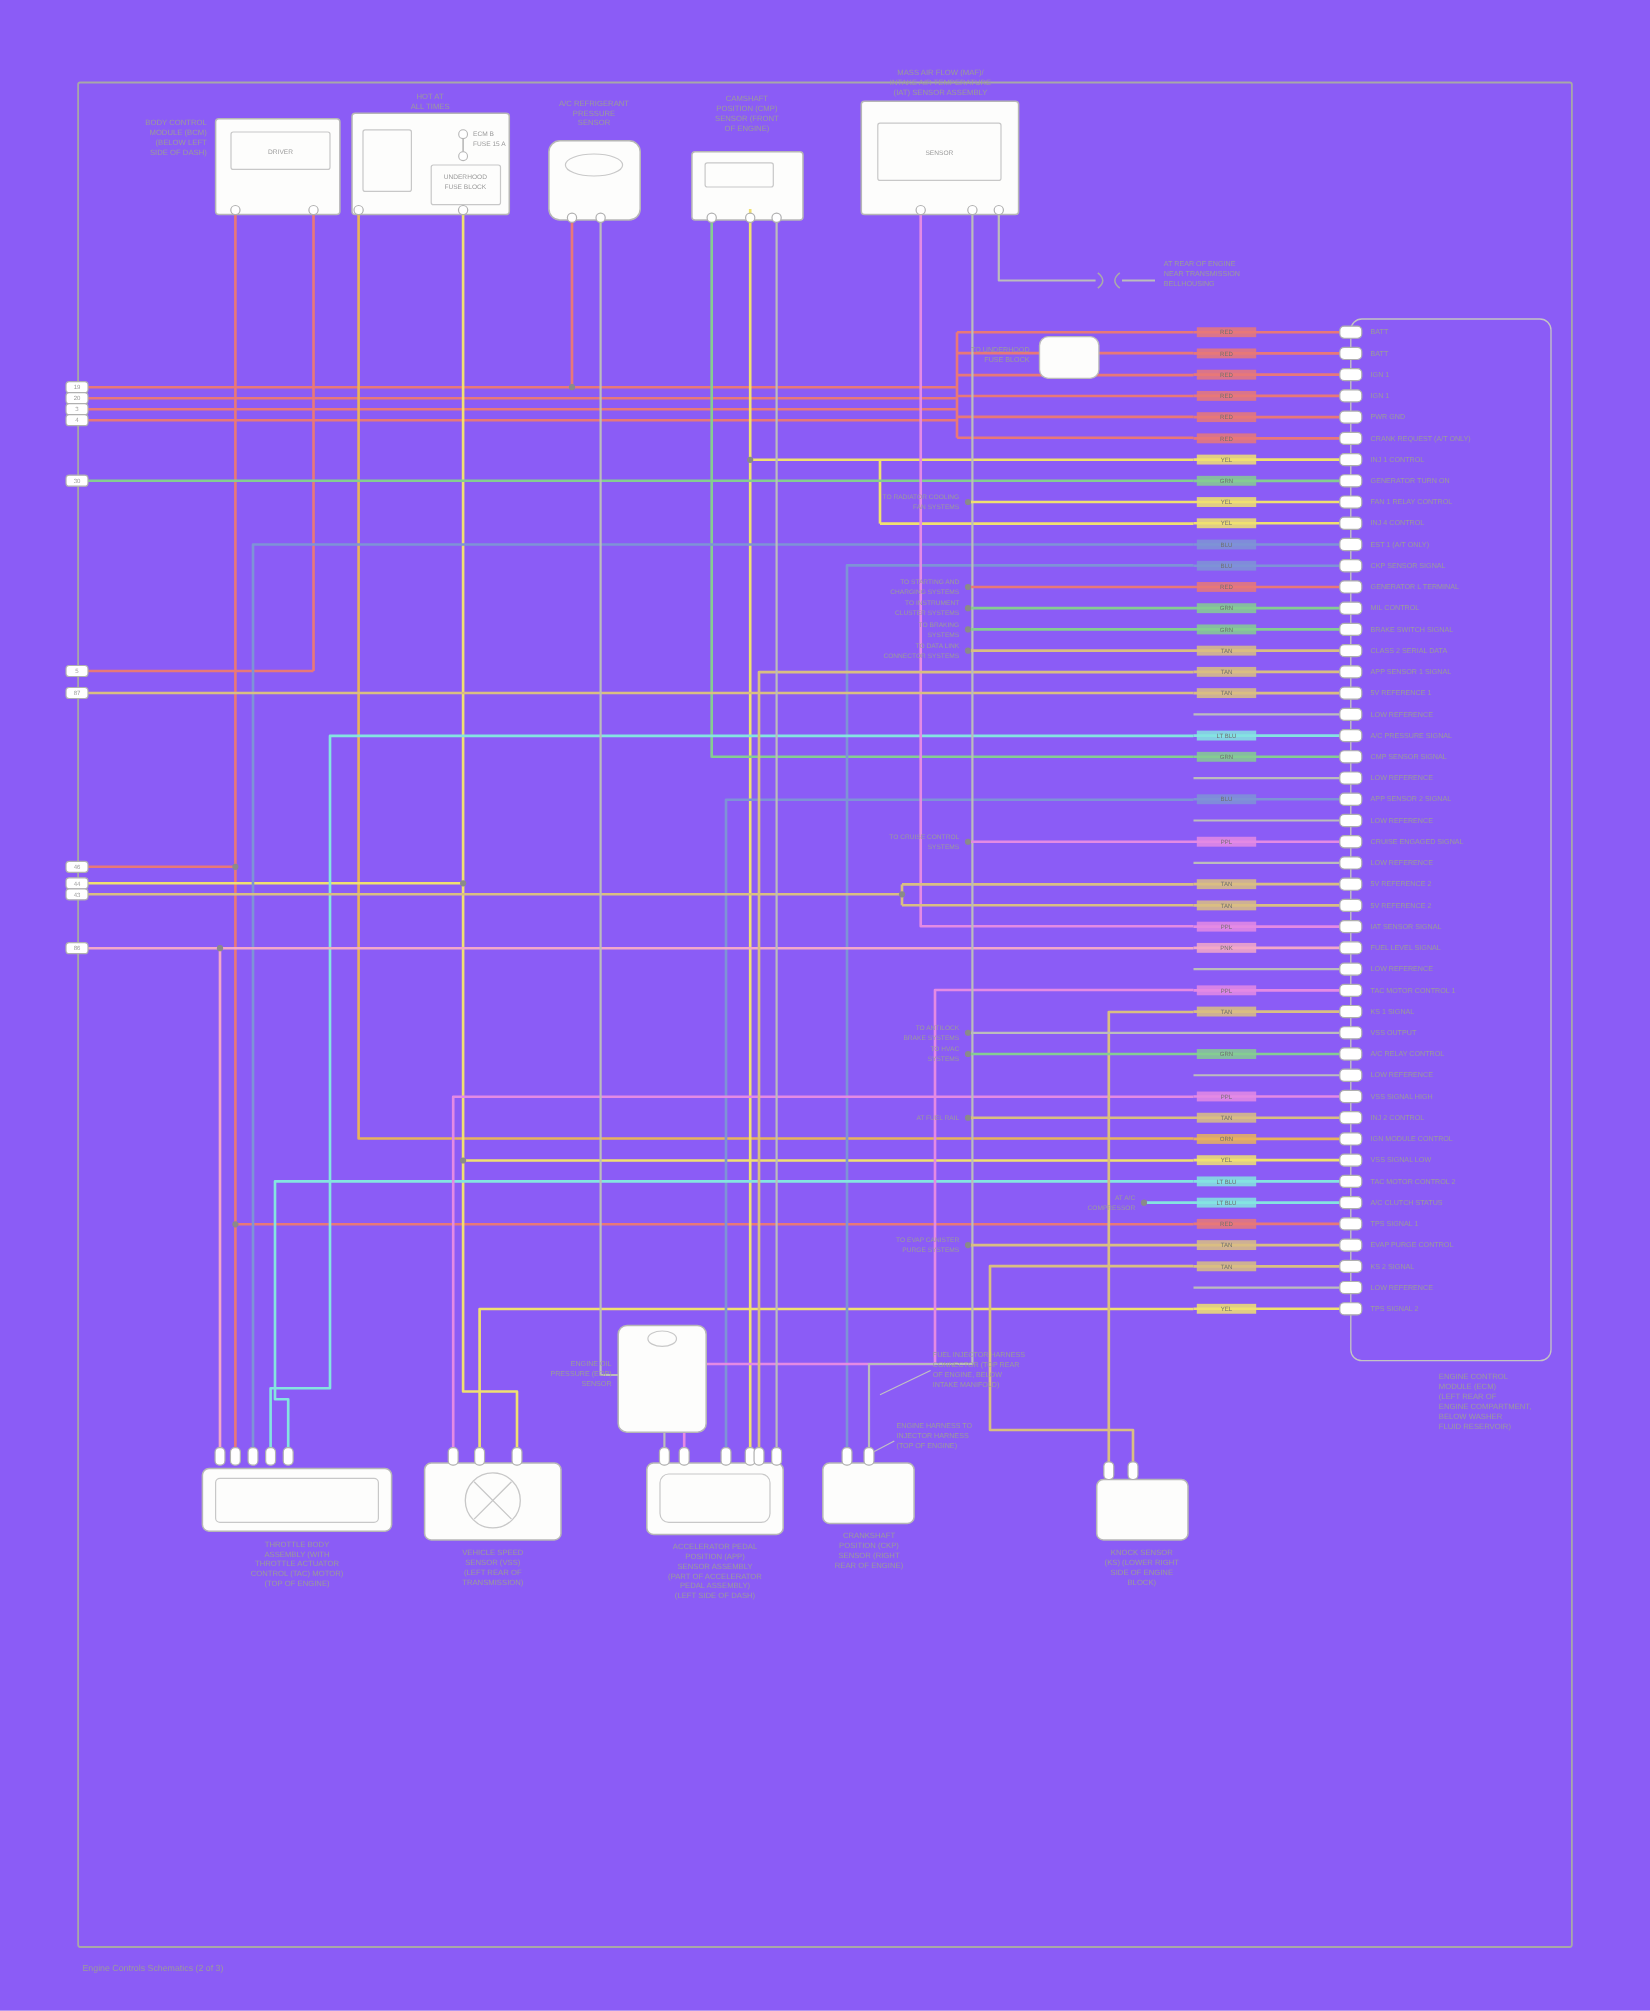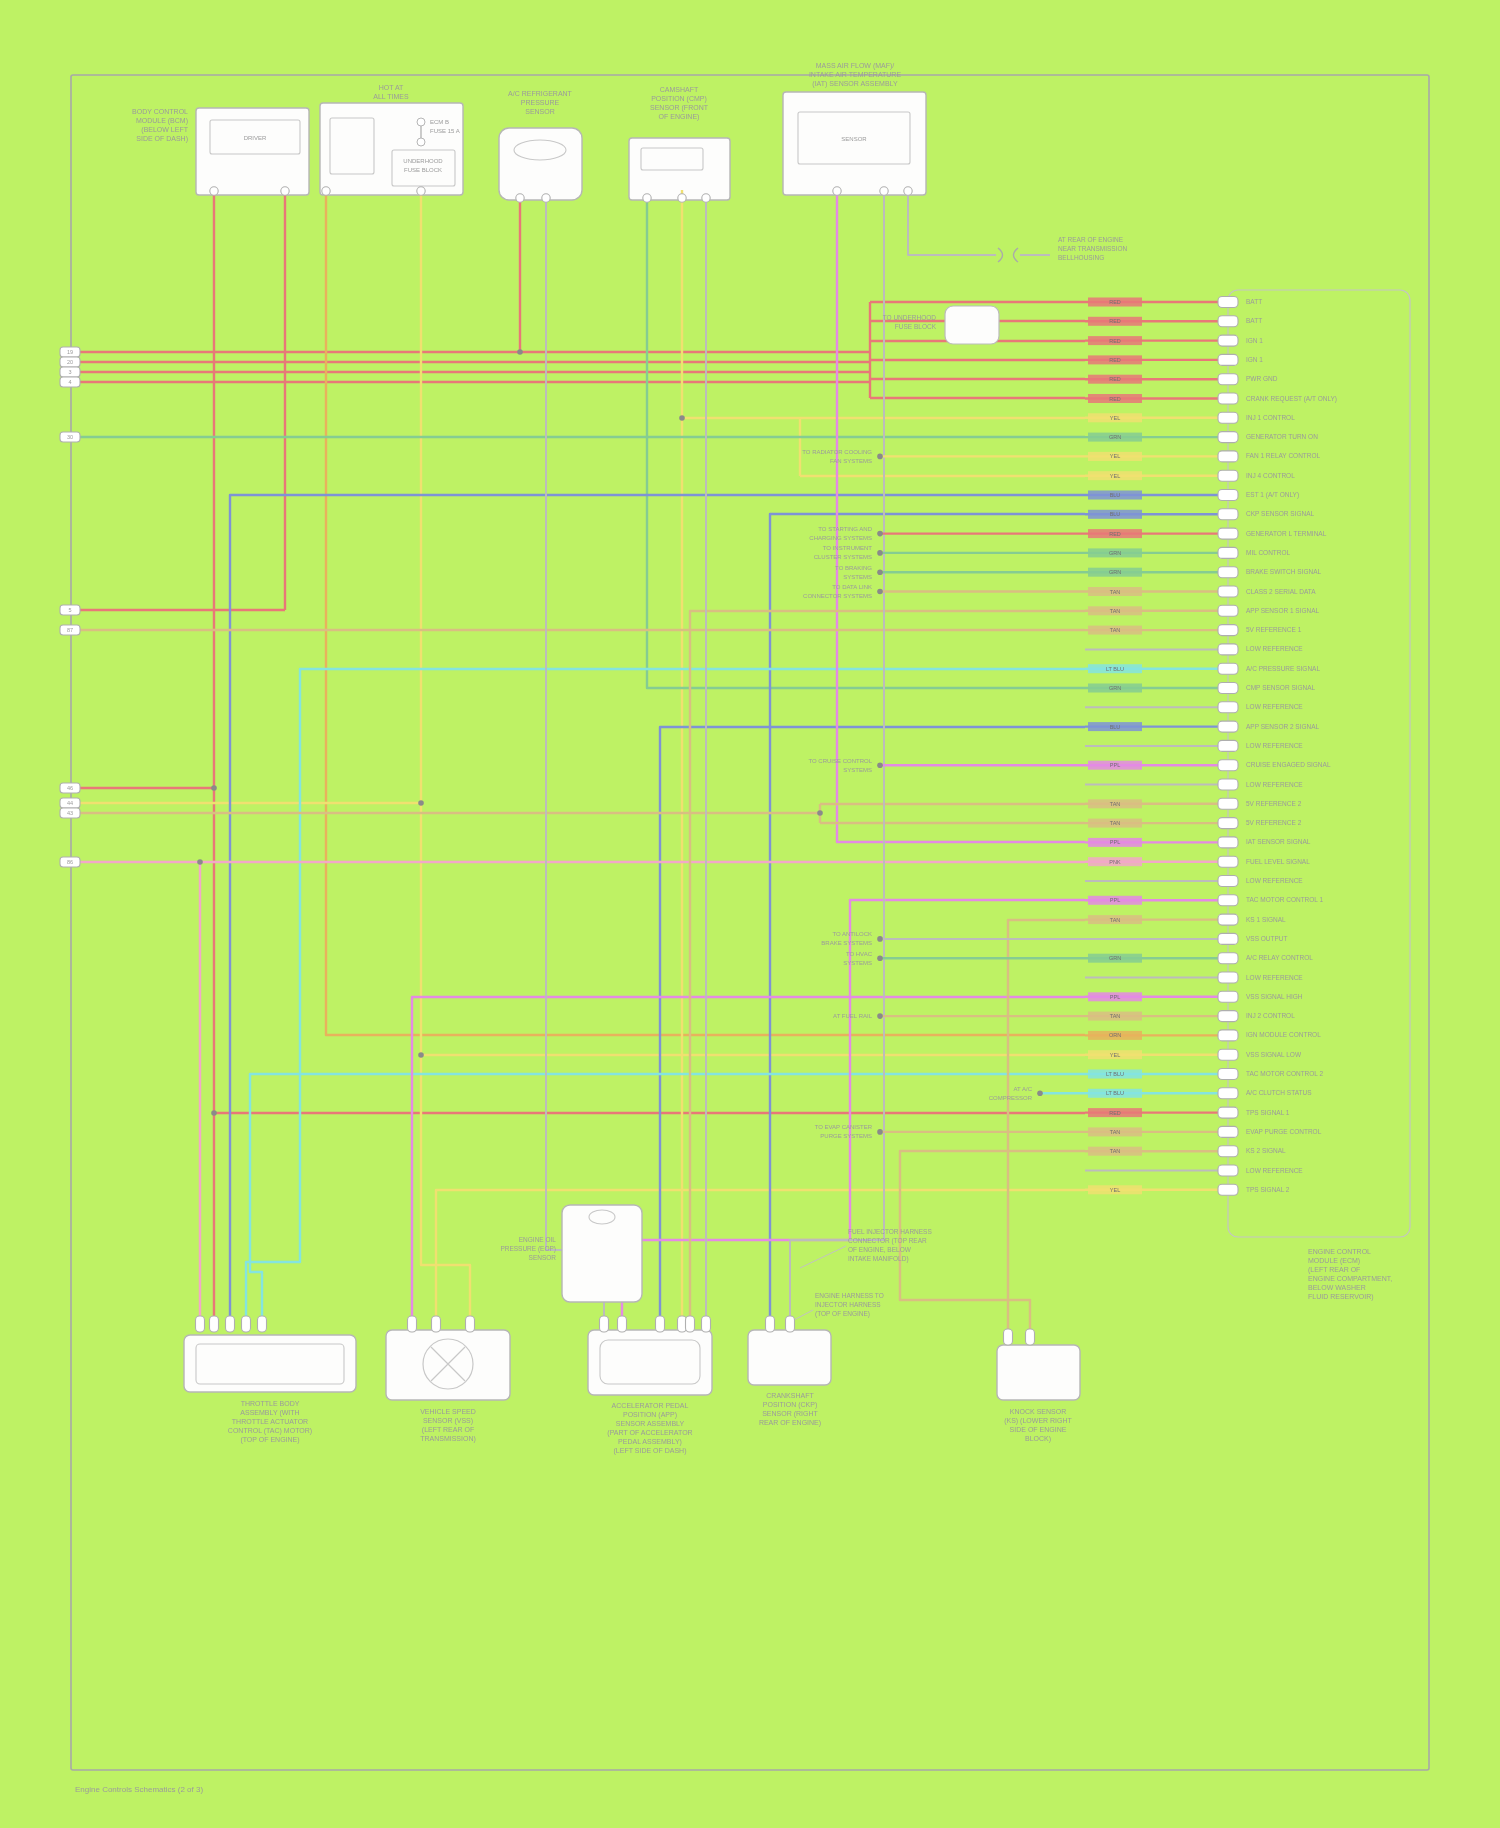--- a/index.html
+++ b/index.html
@@ -1,16 +1,16 @@
 <!DOCTYPE html>
 <html><head>
 <meta charset="utf-8">
 <style>
   html,body{margin:0;padding:0;background:#f1f1ef;}
-  #page{position:relative;width:1500px;height:1828px;background:#bef264;margin:0 auto;
+  #page{position:relative;width:1500px;height:1828px;background:#8b5cf6;margin:0 auto;
         font-family:"Liberation Sans", sans-serif;}
   svg{position:absolute;left:0;top:0;}
   svg text{font-family:"Liberation Sans", sans-serif;}
   .box{fill:#fdfdfc;stroke:#b6b6b6;stroke-width:1.4;}
   .ibox{fill:none;stroke:#c8c8c8;stroke-width:1.1;}
   .frame{fill:none;stroke:#a8a8a8;stroke-width:1.6;}
   .w{fill:none;stroke-width:2.4;stroke-linejoin:round;stroke-linecap:butt;}
   .r{stroke:#e87878;} .o{stroke:#e8b25c;} .y{stroke:#f0e070;} .g{stroke:#85cc92;}
   .b{stroke:#7e93d6;} .c{stroke:#84e4e0;} .m{stroke:#e48ae4;} .p{stroke:#f2a8c8;}
   .t{stroke:#d9be82;} .gy{stroke:#bcbcbc;stroke-width:2;}

